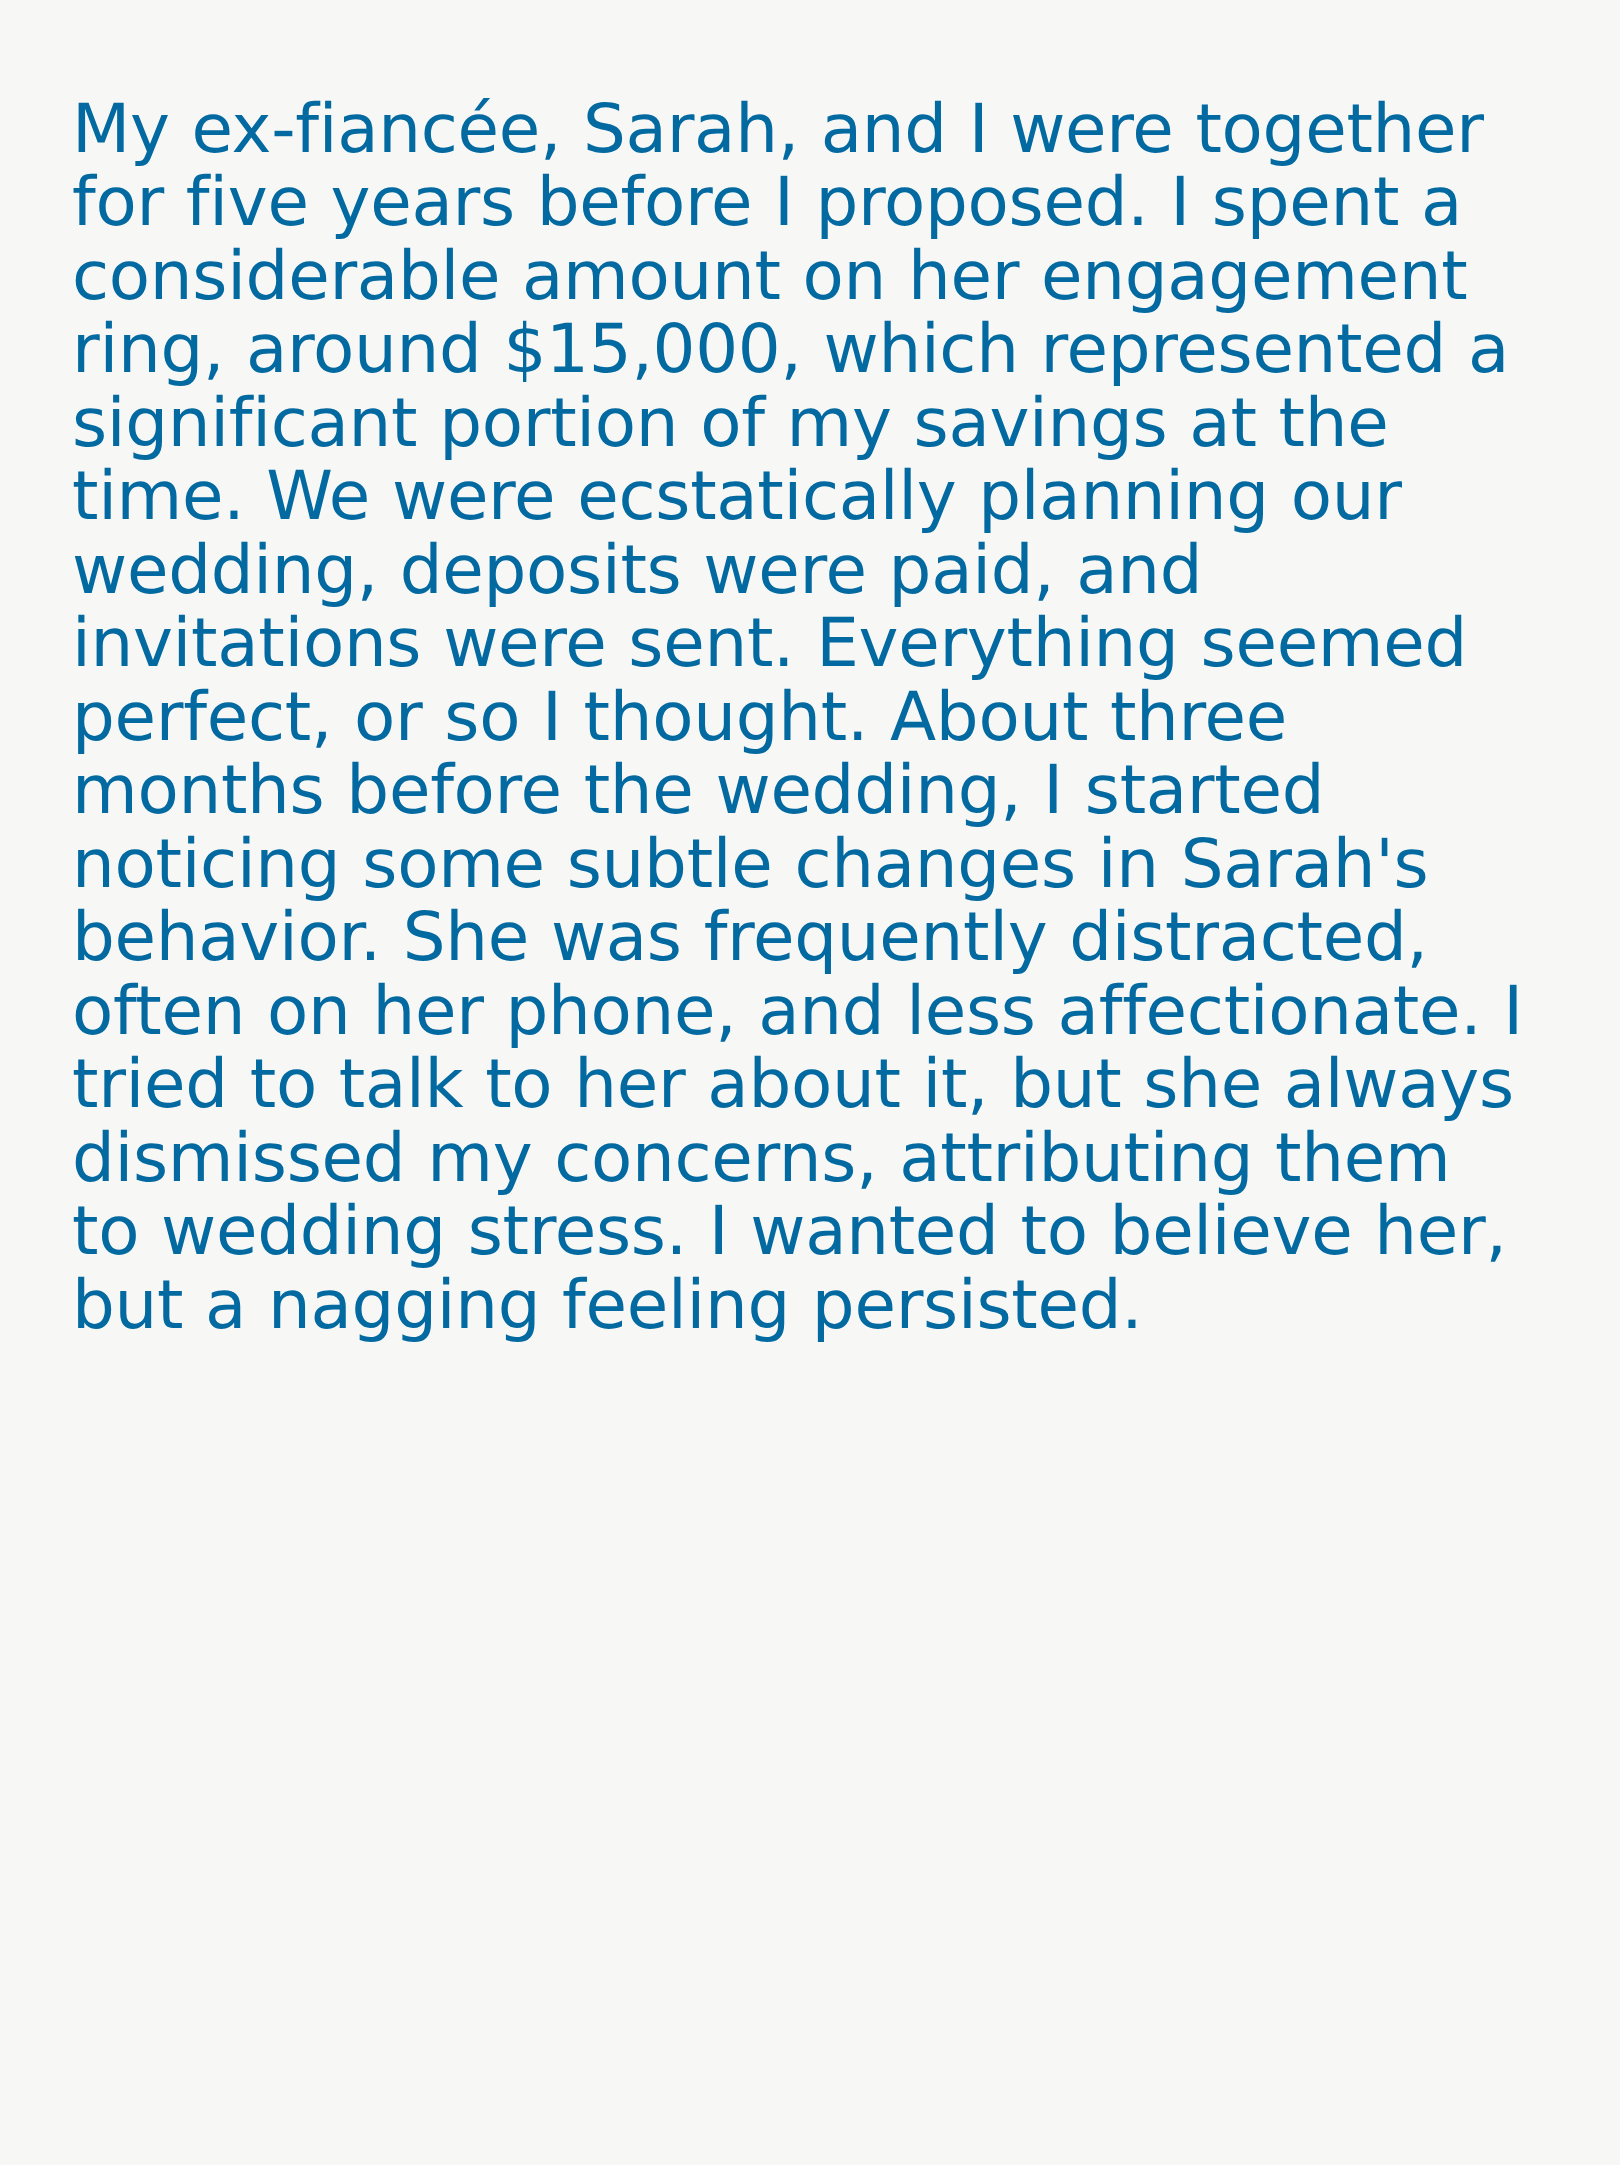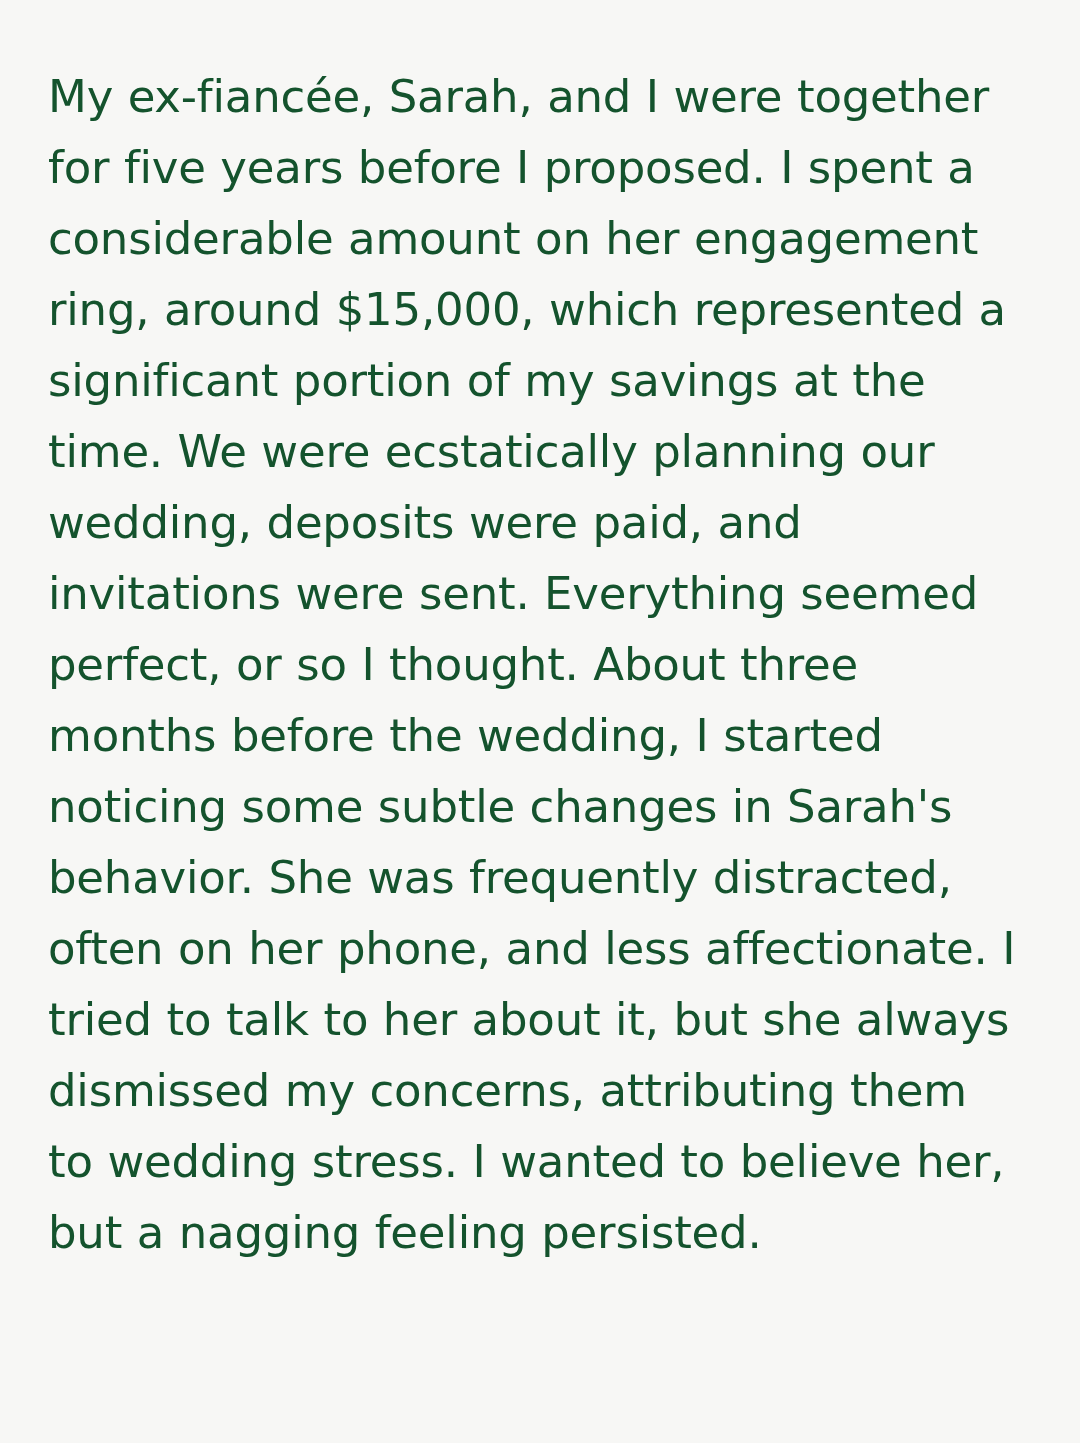--- a/index.html
+++ b/index.html
@@ -16,22 +16,22 @@
   .page {
     width: 1080px;
     height: 1443px;
     box-sizing: border-box;
     padding: 16px 62px 0 48px;
     background: #f7f7f5;
   }
   .story-text {
     font-family: "DejaVu Sans", sans-serif;
     font-size: 45px;
-    line-height: 71px;
-    color: #14532d;
+    line-height: 49px;
+    color: #0369a1;
     letter-spacing: -0.2px;
     word-spacing: 0.5px;
     text-align: left;
     white-space: normal;
     font-weight: 400;
   }
 </style>
 </head>
 <body>
 

